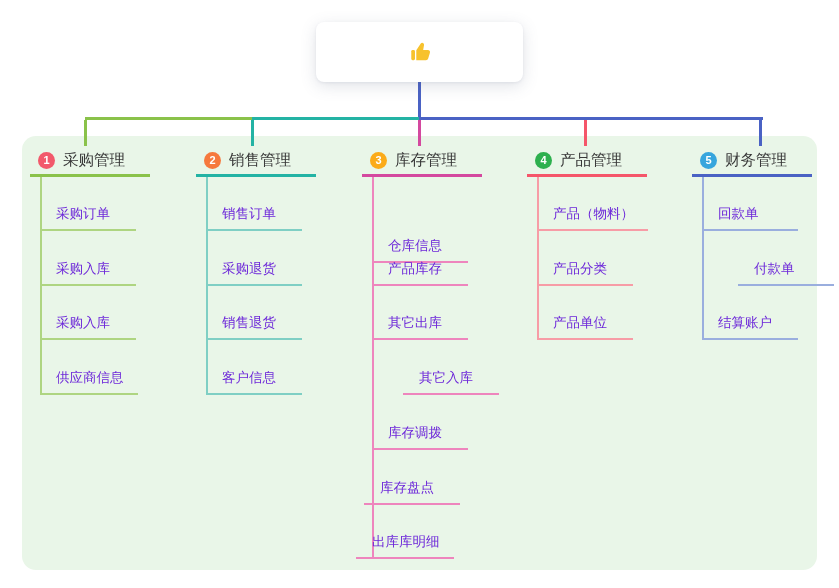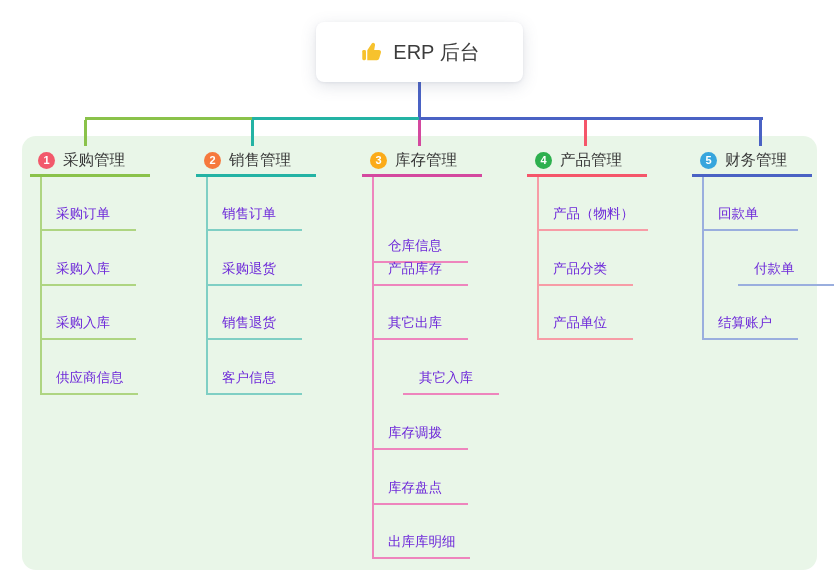--- a/index.html
+++ b/index.html
@@ -42,21 +42,20 @@
 <div id="canvas">
   <div class="panel" id="panel" style="background: rgb(233, 246, 232);"></div>
 
   <div class="root-node">
     <span class="root-icon">
       <svg id="thumb-svg" width="24" height="24" viewBox="0 0 22 22">
         <rect x="3" y="9.2" width="3.4" height="9.3" rx="1.2" fill="#f7c22d"></rect>
         <path d="M7.6 18.5 V9.4 l4.1-6.2 a1.7 1.7 0 0 1 3 1.3 L13.9 9.2 h4.4 a1.9 1.9 0 0 1 1.8 2.4 l-1.6 5.4 a2.1 2.1 0 0 1-2 1.5 Z" fill="#f7c22d"></path>
       </svg>
     </span>
-    <span>ERP 后台</span>
   </div>
 
   <div id="links">
       <div class="line" style="left: 417.5px; top: 82px; width: 3px; height: 38px; background: rgb(74, 98, 196);"></div>
       <div class="line" style="left: 85px; top: 117px; width: 167px; height: 3px; background: rgb(138, 194, 74);"></div>
       <div class="line" style="left: 252px; top: 117px; width: 167px; height: 3px; background: rgb(35, 179, 164);"></div>
       <div class="line" style="left: 419px; top: 117px; width: 344px; height: 3px; background: rgb(74, 98, 196);"></div>
       <div class="line" style="left: 83.5px; top: 120px; width: 3px; height: 26px; background: rgb(138, 194, 74);"></div>
       <div class="line" style="left: 40px; top: 177px; width: 2px; height: 218.1px; background: rgb(174, 213, 129);"></div>
       <div class="line" style="left: 250.5px; top: 120px; width: 3px; height: 26px; background: rgb(35, 179, 164);"></div>
@@ -87,22 +86,22 @@
       <div class="child" style="left: 206px; top: 369.1px; border-bottom-color: rgb(127, 207, 196);">客户信息</div>
       <div class="branch-header" style="left: 362px; top: 146px; border-bottom-color: rgb(212, 73, 159);">
         <span class="badge" style="background: rgb(251, 171, 25);">3</span>
         <span>库存管理</span>
       </div>
       <div class="child" style="left: 372px; top: 205px; border-bottom-color: rgb(238, 133, 189); margin-top: 32px;">仓库信息</div>
       <div class="child" style="left: 372px; top: 259.7px; border-bottom-color: rgb(238, 133, 189);">产品库存</div>
       <div class="child" style="left: 372px; top: 314.4px; border-bottom-color: rgb(238, 133, 189);">其它出库</div>
       <div class="child" style="left: 372px; top: 369.1px; border-bottom-color: rgb(238, 133, 189); margin-left: 31px;">其它入库</div>
       <div class="child" style="left: 372px; top: 423.8px; border-bottom-color: rgb(238, 133, 189);">库存调拨</div>
-      <div class="child" style="left: 372px; top: 478.5px; border-bottom-color: rgb(238, 133, 189);">库存盘点</div>
-      <div class="child" style="left: 372px; top: 533.2px; border-bottom-color: rgb(238, 133, 189);">出库库明细</div>
+      <div class="child" style="left: 364px; top: 478.5px; border-bottom-color: rgb(238, 133, 189);">库存盘点</div>
+      <div class="child" style="left: 356px; top: 533.2px; border-bottom-color: rgb(238, 133, 189);">出库库明细</div>
       <div class="branch-header" style="left: 527px; top: 146px; border-bottom-color: rgb(245, 86, 106);">
         <span class="badge" style="background: rgb(45, 176, 78);">4</span>
         <span>产品管理</span>
       </div>
       <div class="child" style="left: 537px; top: 205px; border-bottom-color: rgb(247, 156, 166);">产品（物料）</div>
       <div class="child" style="left: 537px; top: 259.7px; border-bottom-color: rgb(247, 156, 166);">产品分类</div>
       <div class="child" style="left: 537px; top: 314.4px; border-bottom-color: rgb(247, 156, 166);">产品单位</div>
       <div class="branch-header" style="left: 692px; top: 146px; border-bottom-color: rgb(74, 98, 196);">
         <span class="badge" style="background: rgb(54, 165, 221);">5</span>
         <span>财务管理</span>

